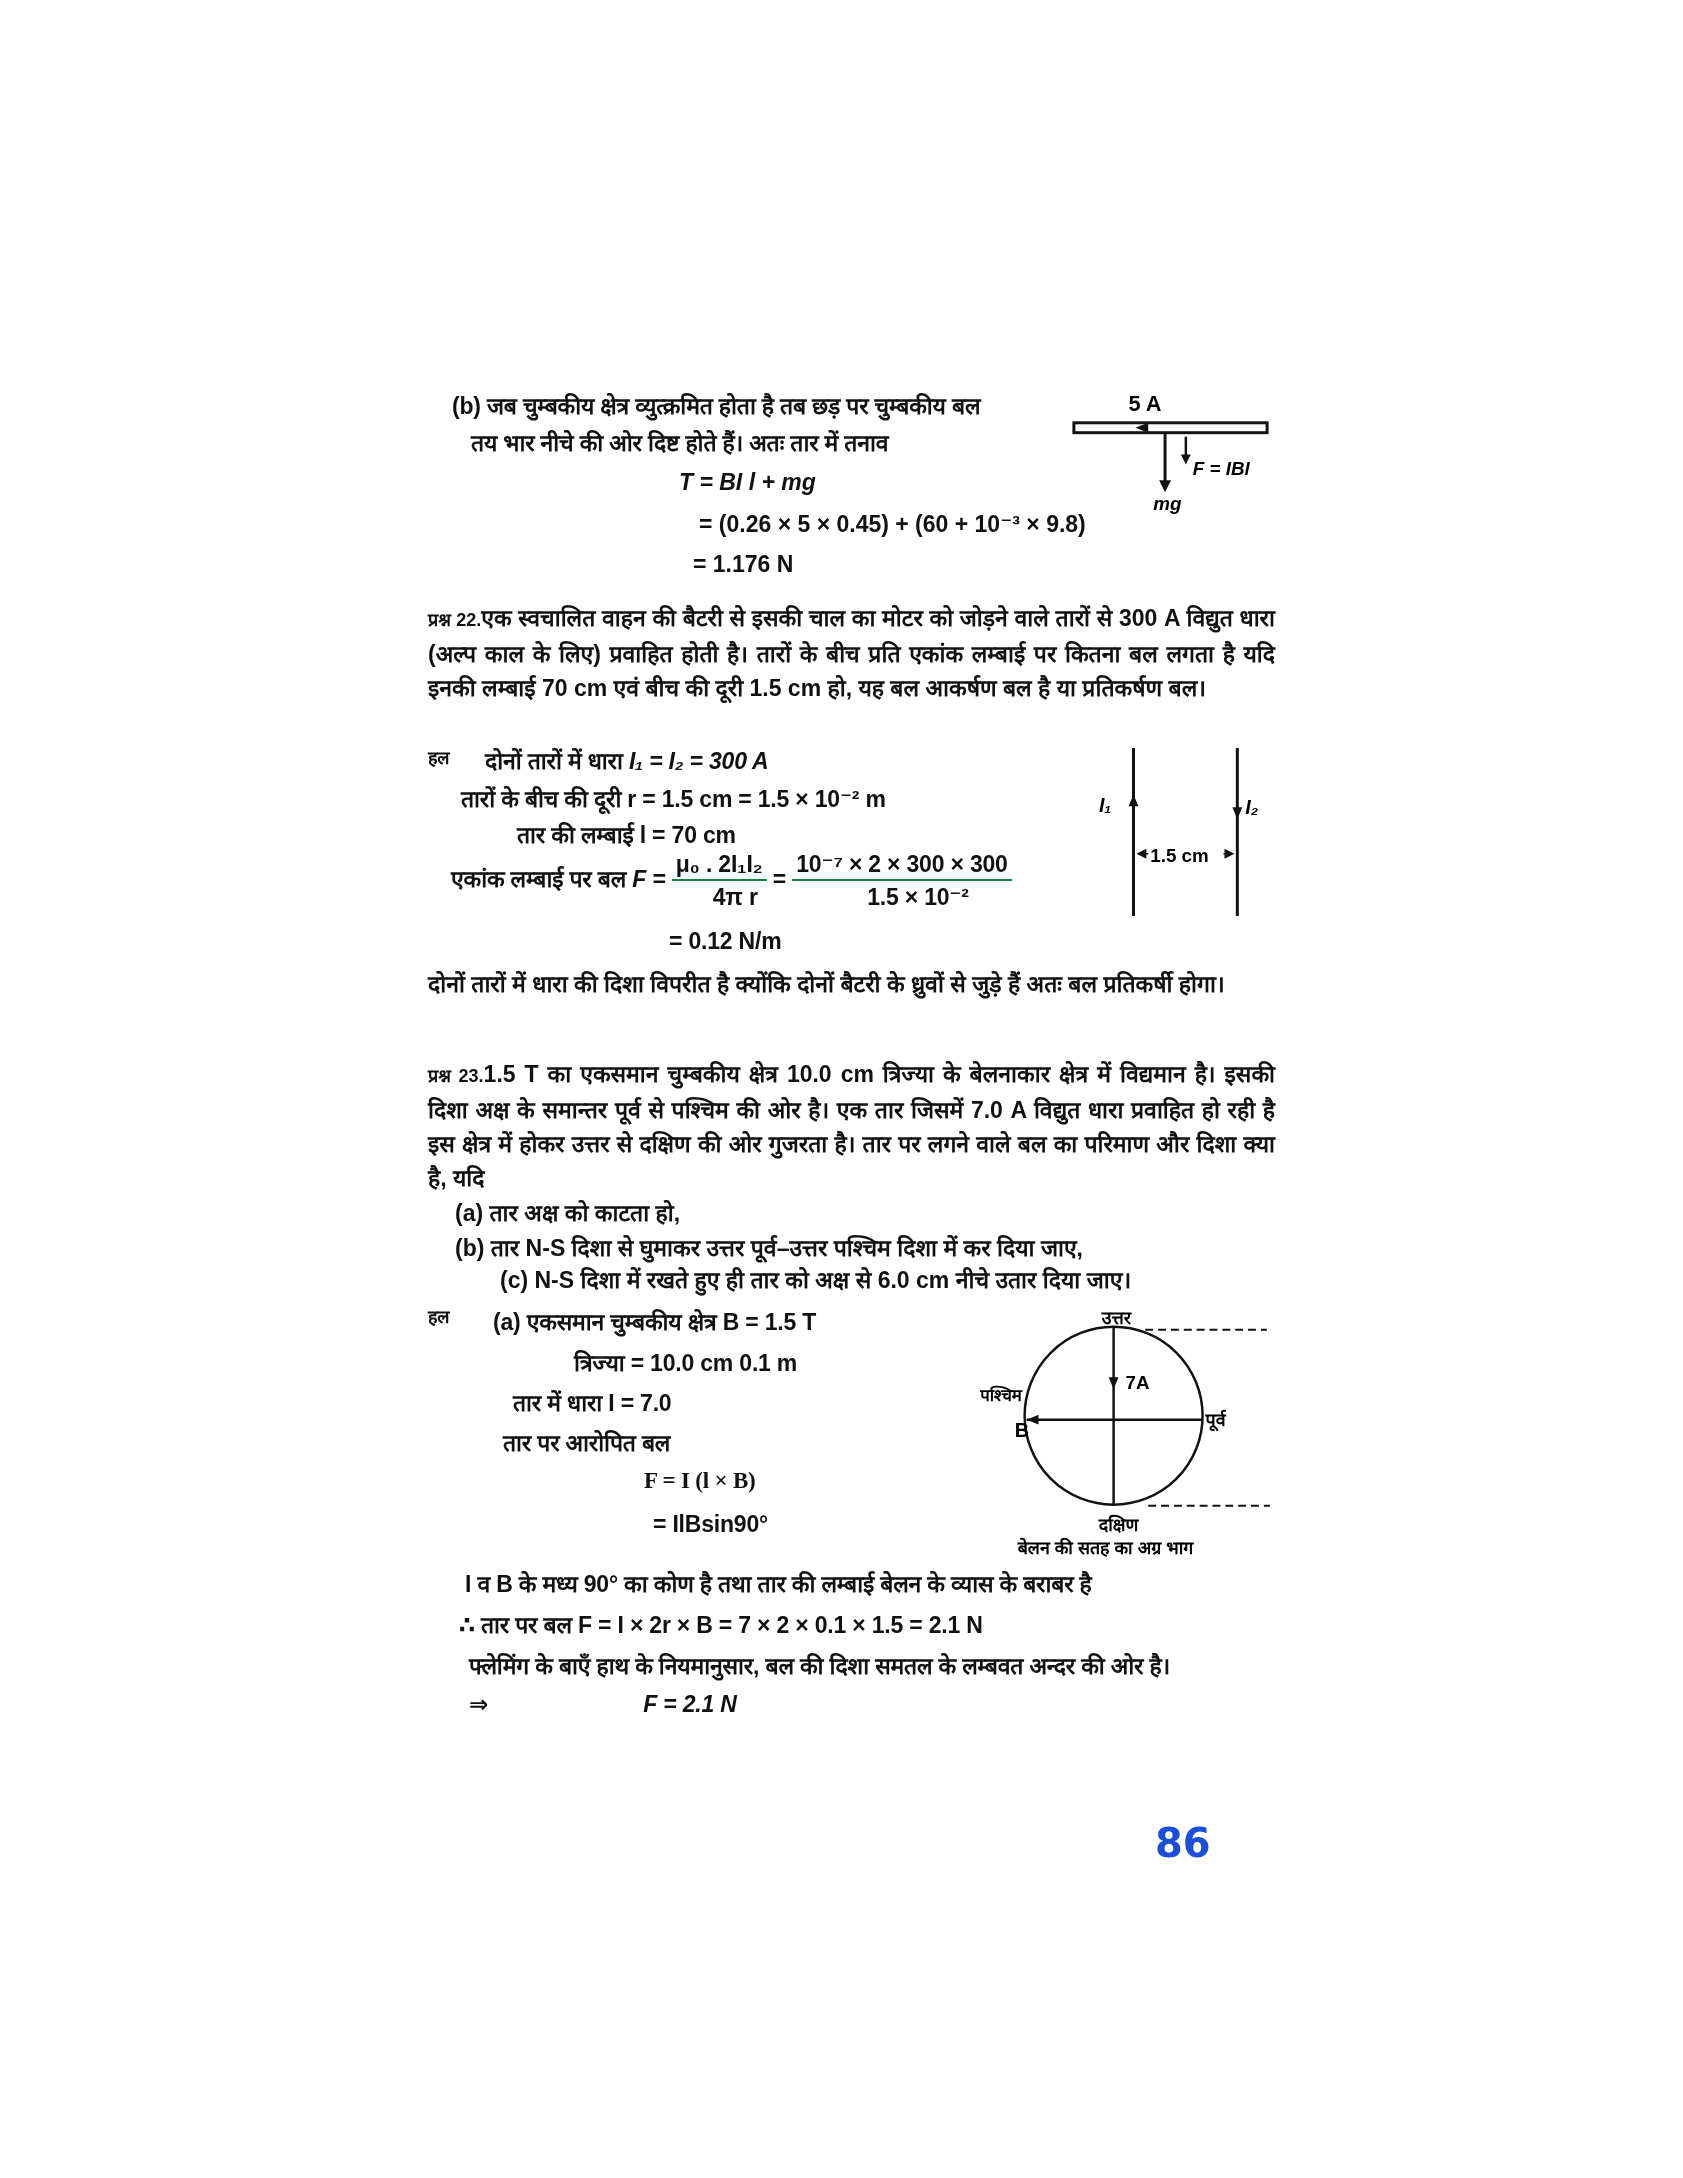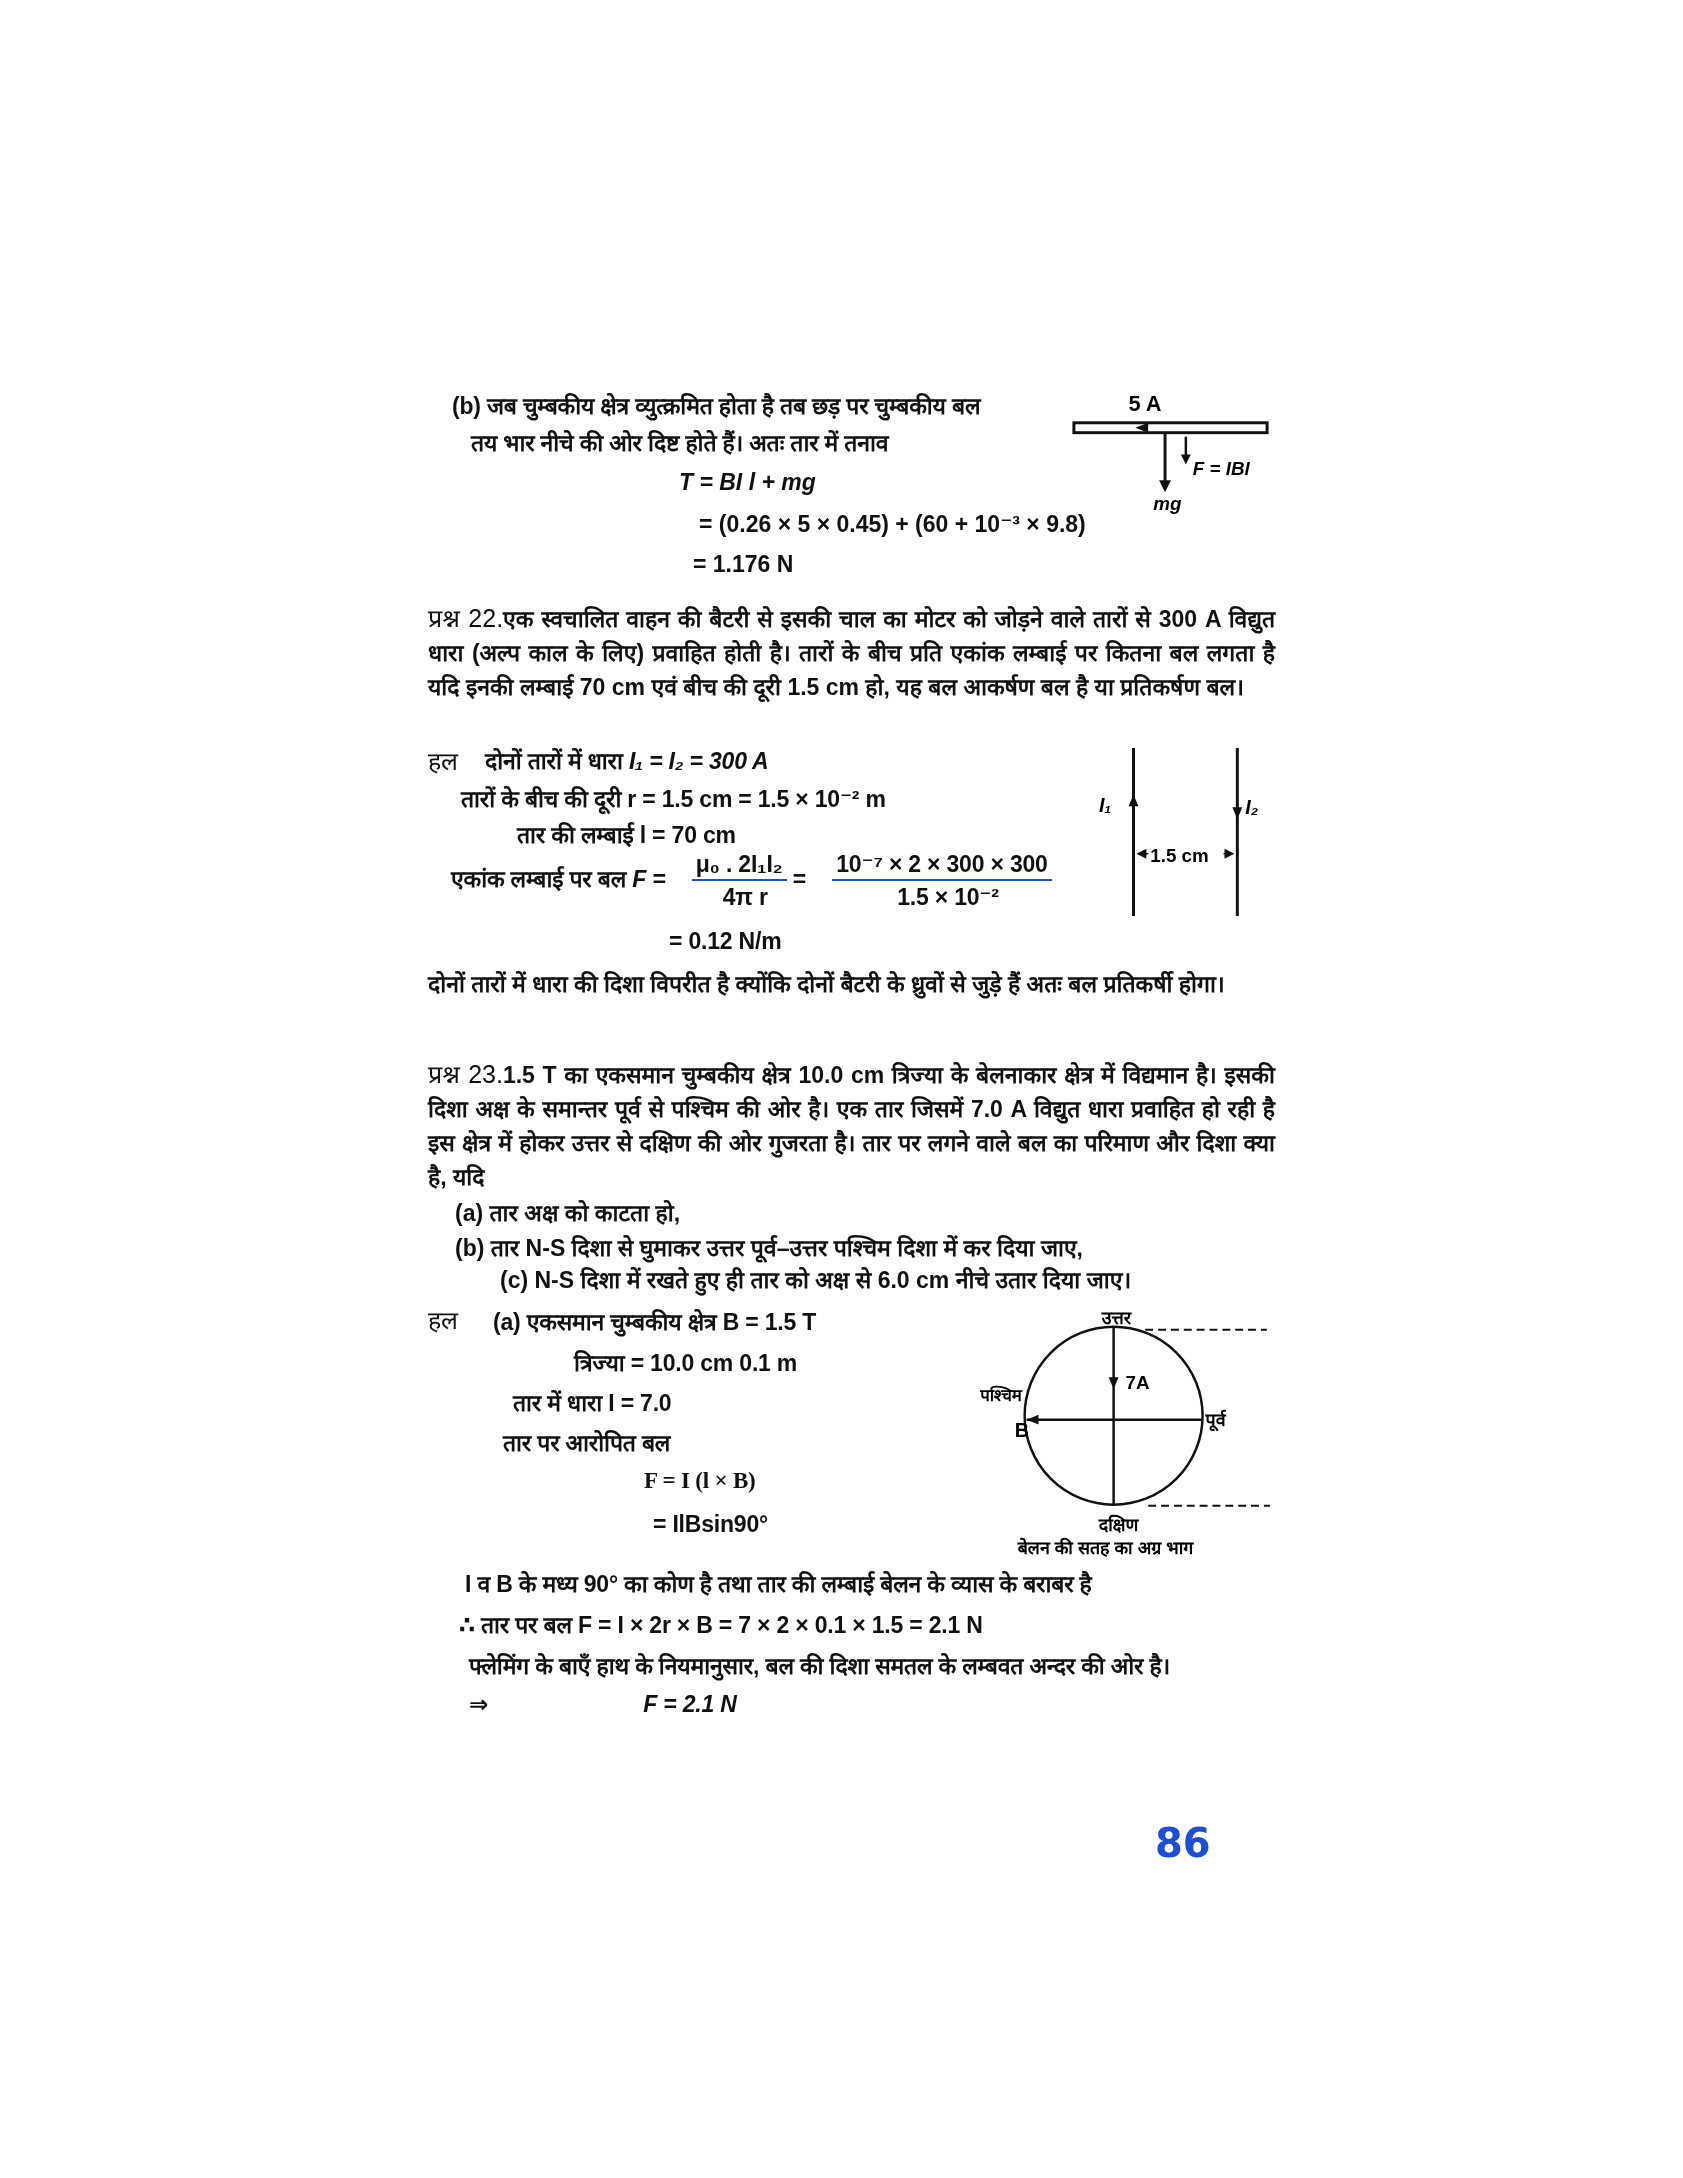--- a/index.html
+++ b/index.html
@@ -1,26 +1,26 @@
 <!DOCTYPE html>
 <html><head>
 <meta charset="utf-8">
 <style>
   html, body { margin: 0; padding: 0; background: #ffffff; }
   body { width: 1683px; height: 2178px; position: relative; overflow: hidden;
          font-family: "Liberation Sans", "DejaVu Sans", sans-serif; color: #111; }
   .abs { position: absolute; white-space: nowrap; }
   .txt { font-size: 23px; font-weight: bold; letter-spacing: -0.2px; }
   .q { font-size: 23px; font-weight: bold; line-height: 34px; }
-  .qh { font-weight: 400; font-size: 25px; }
+  .qh { font-weight: 700; font-size: 18px; }
   .eq { font-size: 23px; font-weight: bold; }
   i.v { font-style: italic; }
   .para { position: absolute; left: 428px; width: 847px; text-align: justify; }
   .frac { display: inline-flex; flex-direction: column; align-items: center; vertical-align: middle; }
-  .frac .num { border-bottom: 2px solid #1d4ed8; padding: 0 4px; line-height: 30px; margin-left: 20px; }
+  .frac .num { border-bottom: 2px solid #15803d; padding: 0 4px; line-height: 30px; }
   .frac .den { padding: 0 4px; line-height: 32px; margin-left: 32px; }
   .pagenum { color: #1d4ed8; font-weight: 900; font-size: 40px; font-family: "DejaVu Sans", sans-serif; }
   svg text { font-family: "Liberation Sans", sans-serif; font-weight: bold; }
 </style>
 </head>
 <body>
 
 <div class="abs txt" style="left:452px; top:389px;">(b) जब चुम्बकीय क्षेत्र व्युत्क्रमित होता है तब छड़ पर चुम्बकीय बल</div>
 <div class="abs txt" style="left:471px; top:426px;">तय भार नीचे की ओर दिष्ट होते हैं। अतः तार में तनाव</div>
 <div class="abs eq" style="left:679px; top:469px;"><i class="v">T = BI l + mg</i></div>

